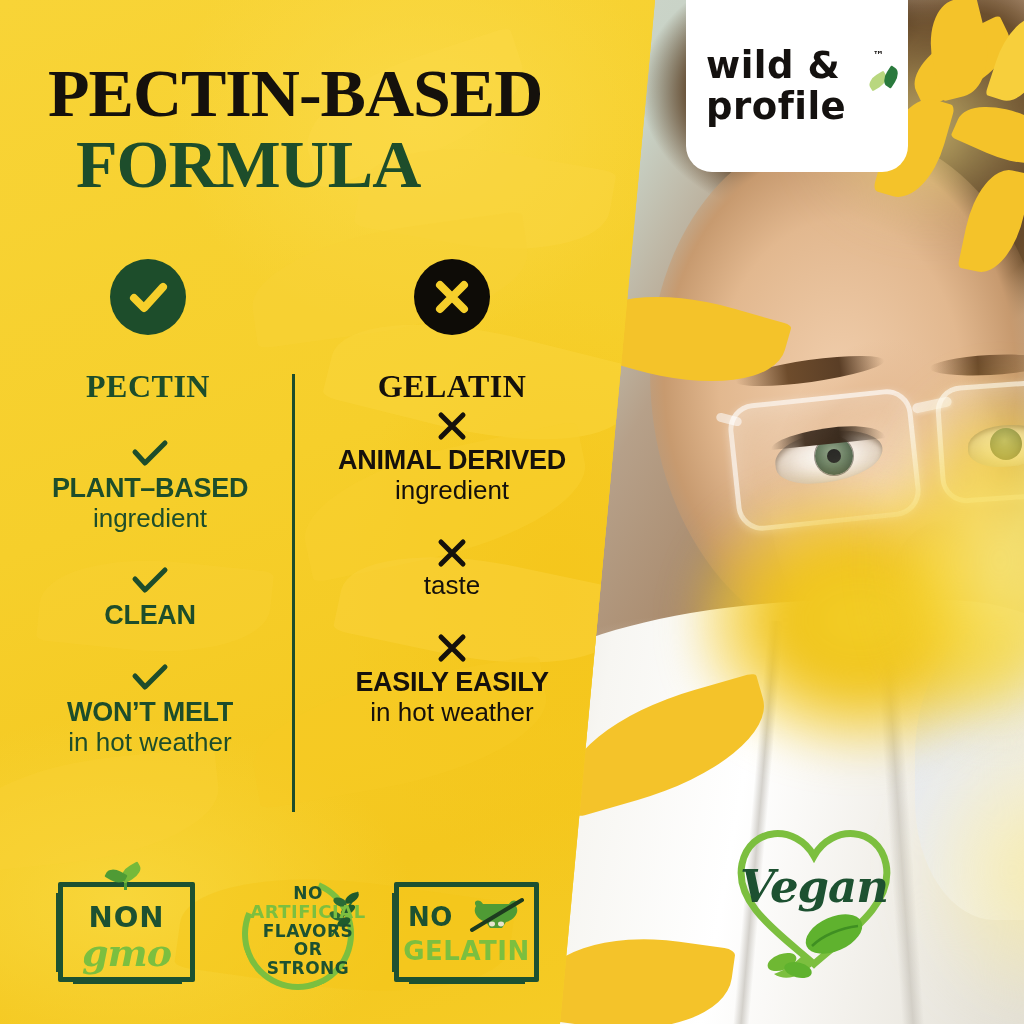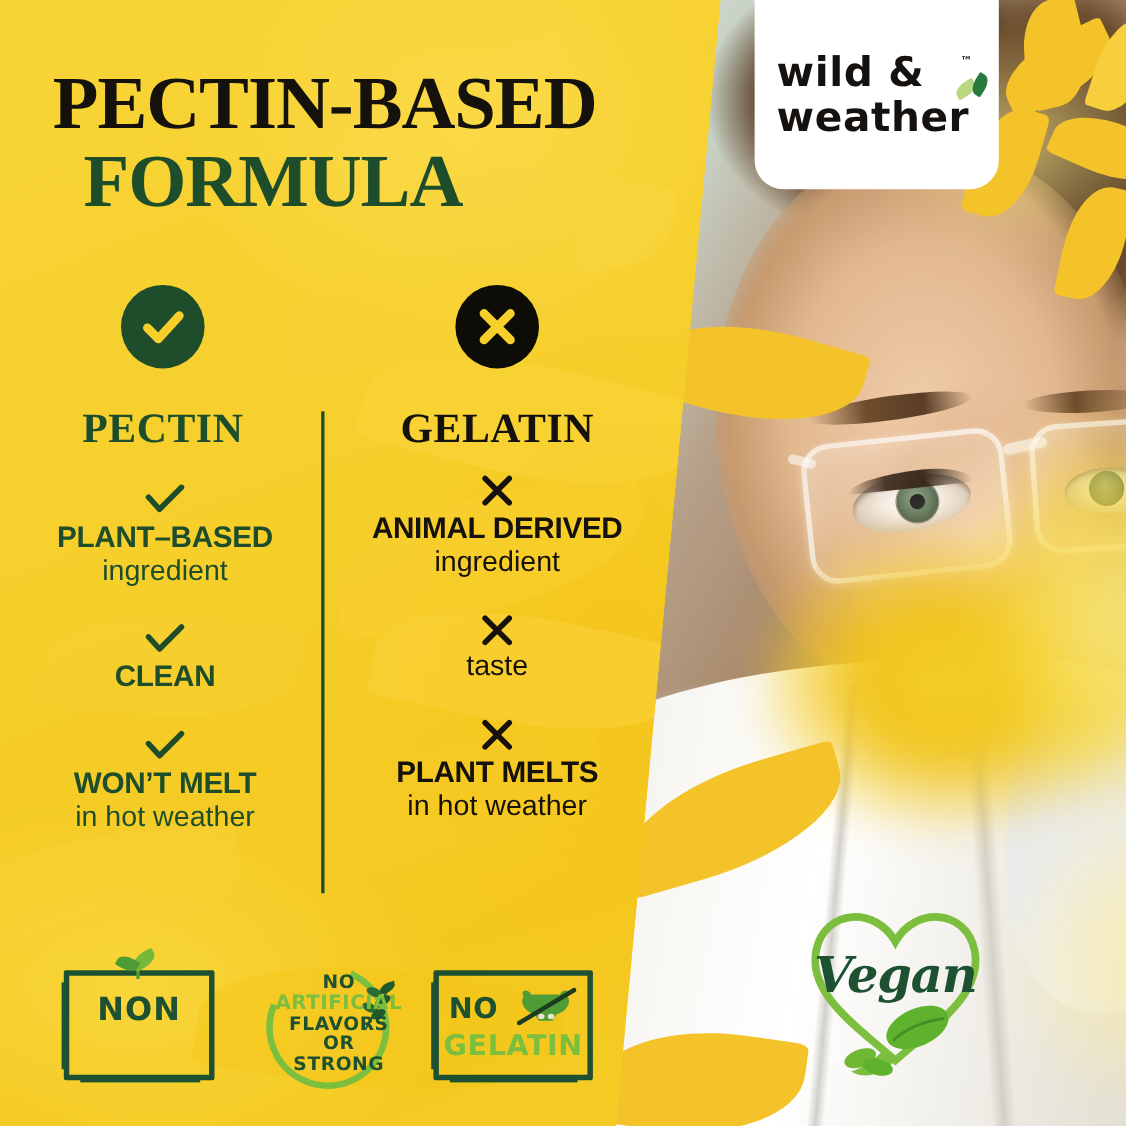--- a/index.html
+++ b/index.html
@@ -240,34 +240,34 @@
   .circ{
     position:absolute; width:76px; height:76px; border-radius:50%;
     display:flex; align-items:center; justify-content:center;
   }
   .circ.ok{ left:110px; top:259px; background:#1d4d2b; }
   .circ.no{ left:414px; top:259px; background:#0e0c07; }
 
   
   .colhead{
     position:absolute; font-family:"Liberation Serif", serif; font-weight:700;
-    font-size:38px; letter-spacing:.5px;
+    font-size:32px; letter-spacing:.5px;
   }
   .colhead.left{ left:58px; top:368px; width:180px; text-align:center; color:#1d4d2b; }
   .colhead.right{ left:336px; top:368px; width:232px; text-align:center; color:#15110c; }
 
   .divider{
     position:absolute; left:292px; top:374px; width:3px; height:438px;
     background:#1d4d2b;
   }
 
   
   .col{ position:absolute; width:252px; }
   .col.left{ left:24px; top:436px; color:#1d4d2b; }
-  .col.right{ left:326px; top:428px; color:#15110c; }
+  .col.right{ left:326px; top:408px; color:#15110c; }
   .feat{ text-align:center; margin-bottom:30px; }
   .feat .mk{ height:36px; display:flex; align-items:center; justify-content:center; }
   .feat .t1{
     font-size:27px; font-weight:700; letter-spacing:-.3px; line-height:1.1;
     white-space:nowrap; margin-top:2px;
   }
   .feat .t2{ font-size:26px; font-weight:400; line-height:1.12; white-space:nowrap; }
 
   
   .badges{ position:absolute; left:42px; top:872px; width:520px; height:125px; }
@@ -410,21 +410,21 @@
   </div>
 
   <div class="headline">
     <span class="hl1">PECTIN-BASED</span>
     <span class="hl2">FORMULA</span>
   </div>
 
   <div class="logo-card">
     <div class="logo-inner">
       <div class="logo-l1">wild &amp;</div>
-      <div class="logo-l2">weather</div>
+      <div class="logo-l2">profile</div>
       <div class="logo-tm">™</div>
       <div class="logo-leaf-a"></div>
       <div class="logo-leaf-b"></div>
     </div>
   </div>
 
   <div class="circ ok">
     <svg width="46" height="46" viewBox="0 0 46 46" aria-hidden="true">
       <path d="M9 24 L19 34 L38 13" fill="none" stroke="#f6cf2b" stroke-width="8" stroke-linecap="round" stroke-linejoin="round"></path>
     </svg>
@@ -485,33 +485,34 @@
           </svg>
       </div>
       <div class="t2">taste</div>
     </div>
     <div class="feat">
       <div class="mk">
         <svg width="32" height="30" viewBox="0 0 32 30">
             <path d="M5 4 L27 26 M27 4 L5 26" fill="none" stroke="#15110c" stroke-width="5" stroke-linecap="round"></path>
           </svg>
       </div>
-      <div class="t1">PLANT MELTS</div>
+      <div class="t1">EASILY EASILY</div>
       <div class="t2">in hot weather</div>
     </div>
   </div>
 
   <div class="badges">
 
     <div class="badge b1">
       <div class="bframe"></div>
       <div class="b1-stem"></div>
       <div class="b1-leaf"></div>
       <div class="b1-leaf2"></div>
       <div class="w1">NON</div>
+      <div class="w2">gmo</div>
     </div>
 
     <div class="badge b2">
       <div class="ring"></div>
       <svg class="b2-sprig" viewBox="0 0 40 48">
         <path d="M34 2 C26 14, 18 28, 8 46" stroke="#2b6b35" stroke-width="2" fill="none"></path>
         <ellipse cx="28" cy="8" rx="8" ry="4" fill="#1f5a2c" transform="rotate(-36 28 8)"></ellipse>
         <ellipse cx="16" cy="12" rx="7" ry="4" fill="#2b6b35" transform="rotate(22 16 12)"></ellipse>
         <ellipse cx="24" cy="20" rx="8" ry="4" fill="#1f5a2c" transform="rotate(-30 24 20)"></ellipse>
         <ellipse cx="12" cy="26" rx="7" ry="4" fill="#2b6b35" transform="rotate(26 12 26)"></ellipse>

